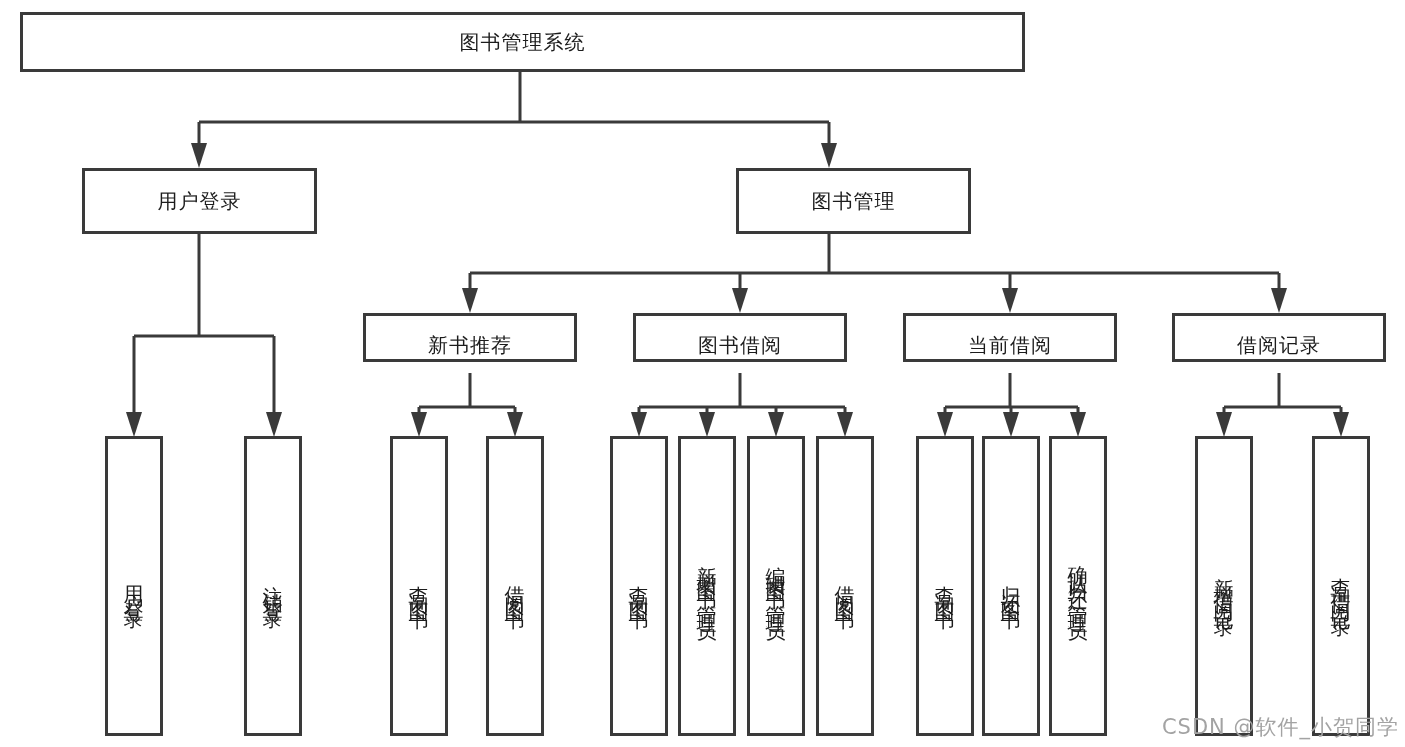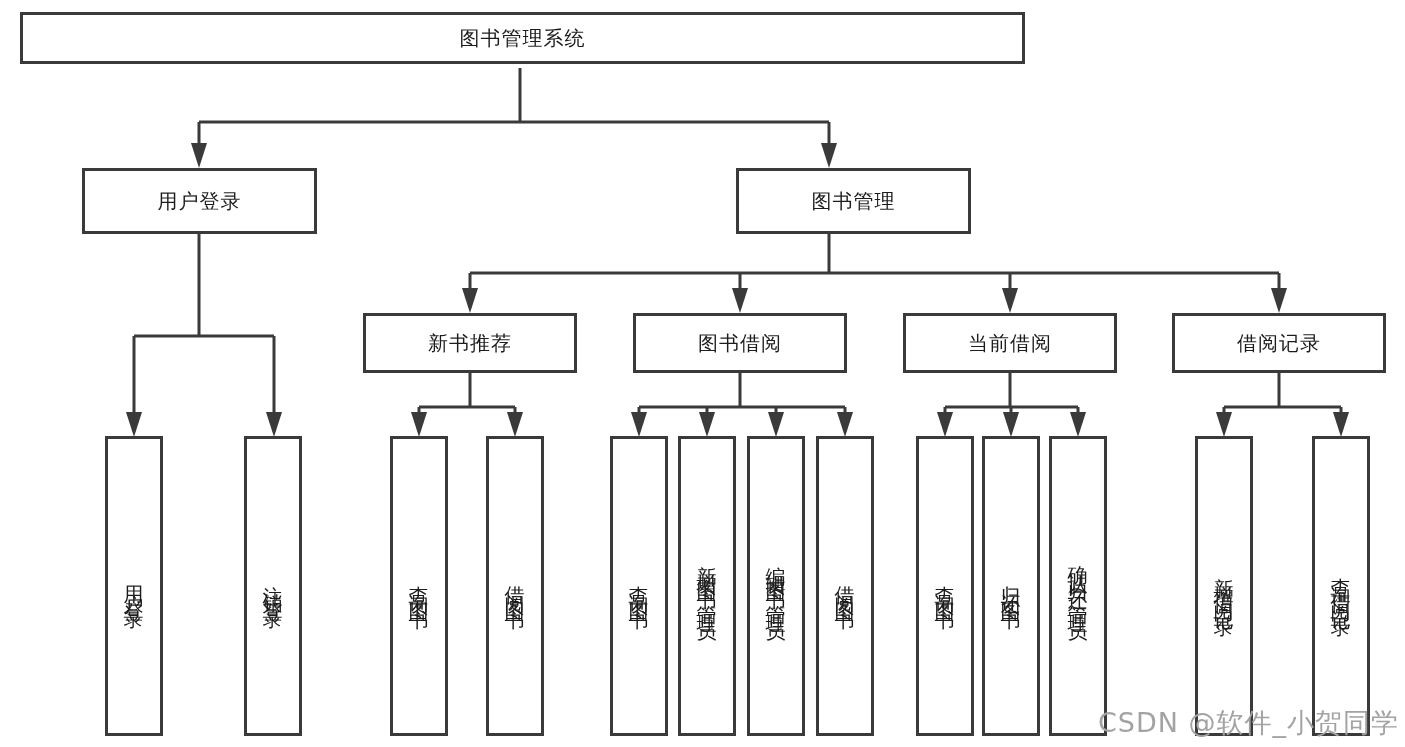--- a/index.html
+++ b/index.html
@@ -29,38 +29,38 @@
     background:var(--box-fill);
     display:flex;align-items:center;justify-content:center;
     z-index:1;
   }
   .hlabel{
     font-size:20px;
     letter-spacing:1px;
     color:var(--text);
     white-space:nowrap;
   }
-  .lvl1{left:20px;top:12px;width:1005px;height:52px;text-align:right;}
+  .lvl1{left:20px;top:12px;width:1005px;height:60px;text-align:right;}
   .lvl2{top:168px;width:235px;height:66px;}
-  .lvl3{top:313px;width:214px;height:60px;}
+  .lvl3{top:313px;width:214px;height:49px;align-items:flex-end;}
   .leaf{top:436px;width:58px;height:300px;}
   .vlabel{
     writing-mode:vertical-rl;
     text-orientation:mixed;
     font-size:20px;
     letter-spacing:8px;
     line-height:1;
     white-space:nowrap;
     color:var(--text);
   }
   .watermark{
     position:absolute;
     right:6px;bottom:6px;
     z-index:2;
-    font-size:27px;
+    font-size:21px;
     letter-spacing:1px;
     color:var(--watermark);
     white-space:nowrap;
   }
 </style>
 </head>
 <body>
 
 <div class="canvas">
 

